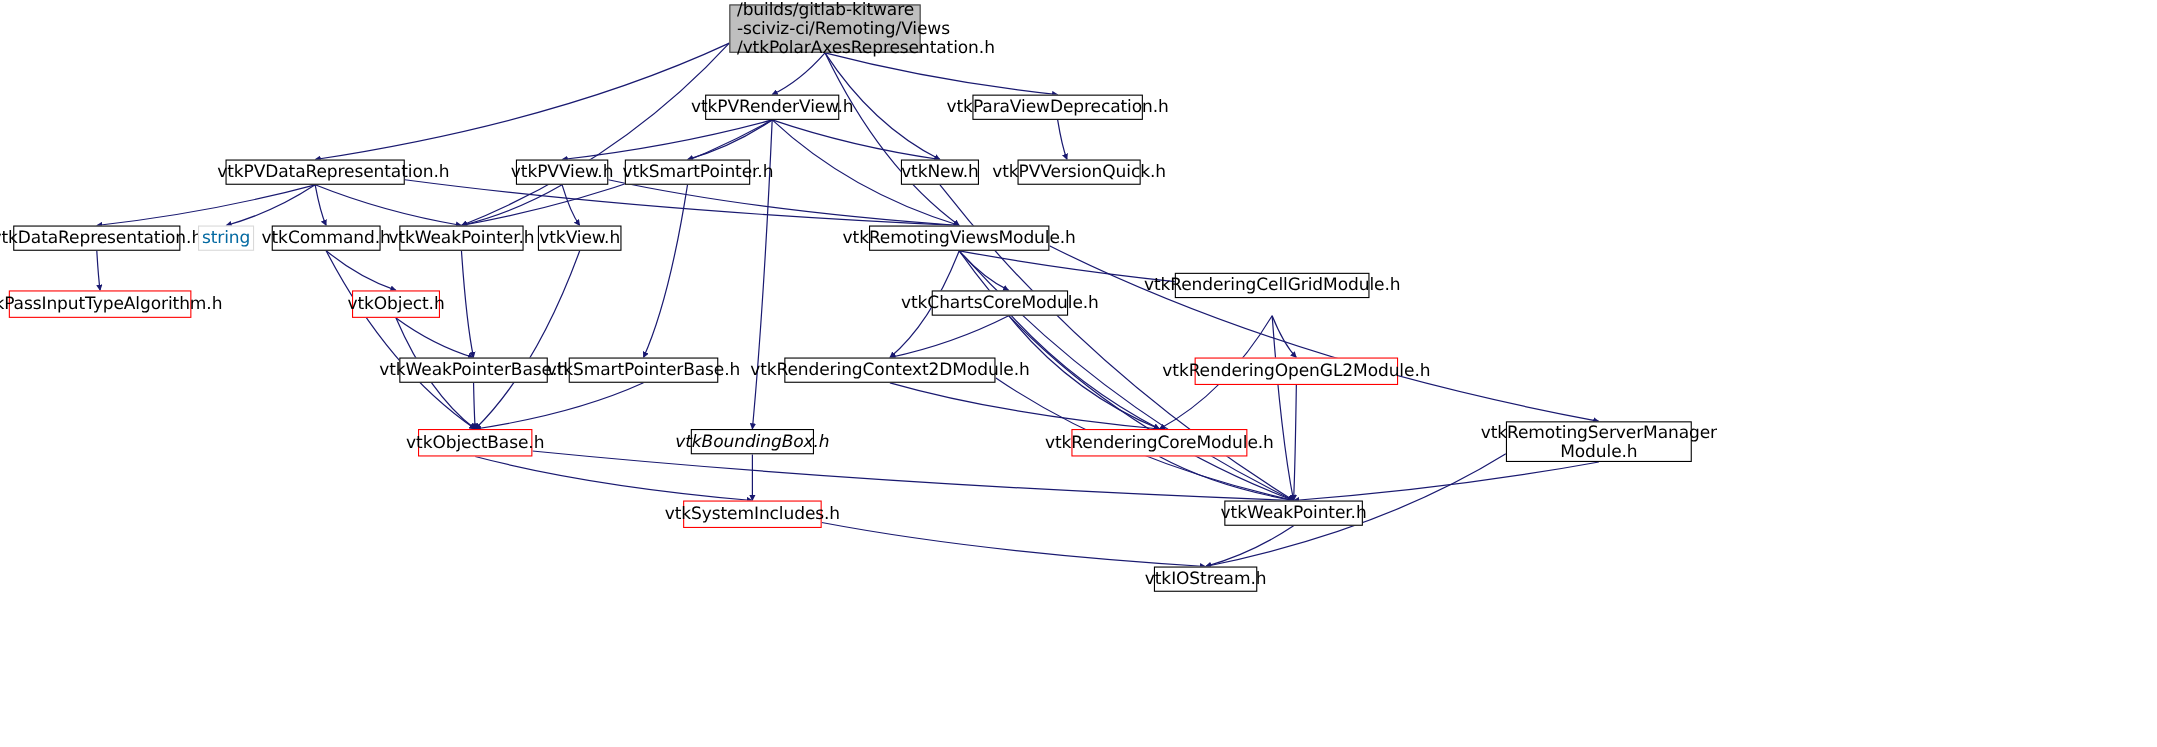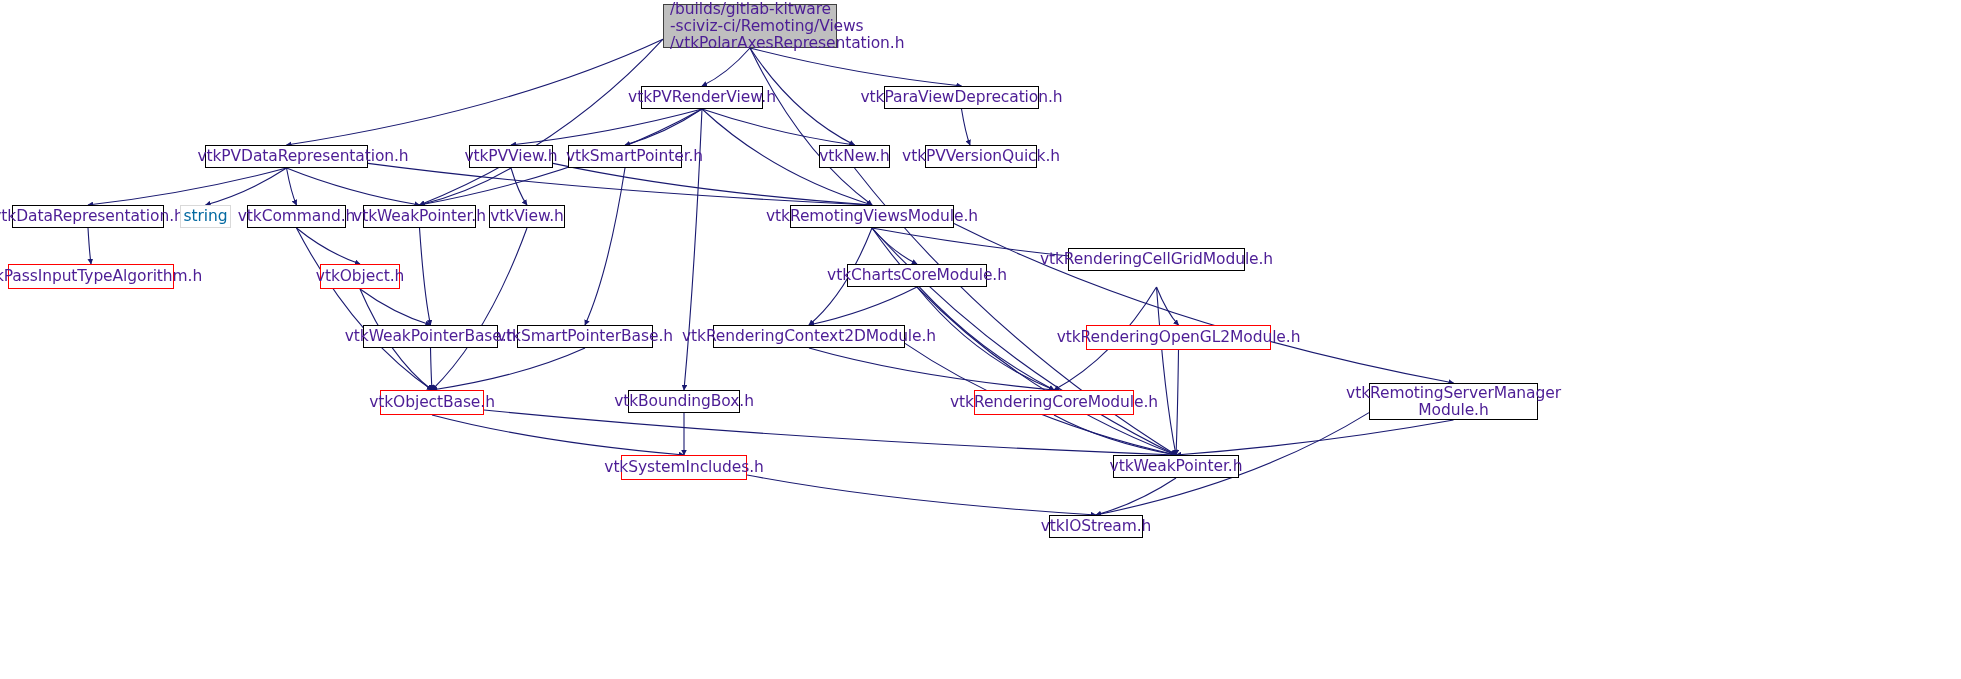--- a/index.html
+++ b/index.html
@@ -28,21 +28,21 @@
   }
   .node {
     position: absolute;
     box-sizing: border-box;
     display: flex;
     align-items: center;
     justify-content: center;
     text-align: center;
     background: #ffffff;
     border: 1px solid #000000;
-    color: #4c1d95;
+    color: #000000;
     font-size: 15.5px;
     line-height: 17px;
     white-space: pre-line;
     letter-spacing: -0.1px;
   }
   .node.root {
     background: #bfbfbf;
     border: 1px solid #404040;
     padding: 3px 6px;
     justify-content: flex-start;
@@ -136,28 +136,28 @@
       <div class="node" style="left: 819px; top: 145px; width: 71px; height: 23px;">vtkNew.h</div>
       <div class="node" style="left: 905px; top: 145px; width: 112px; height: 23px; margin-left: 20px;">vtkPVVersionQuick.h</div>
       <div class="node" style="left: 12px; top: 205px; width: 152px; height: 23px;">vtkDataRepresentation.h</div>
       <div class="node grey-text" style="left: 180px; top: 205px; width: 51px; height: 23px;">string</div>
       <div class="node" style="left: 247px; top: 205px; width: 99px; height: 23px;">vtkCommand.h</div>
       <div class="node" style="left: 363px; top: 205px; width: 113px; height: 23px;">vtkWeakPointer.h</div>
       <div class="node" style="left: 489px; top: 205px; width: 76px; height: 23px;">vtkView.h</div>
       <div class="node" style="left: 790px; top: 205px; width: 164px; height: 23px;">vtkRemotingViewsModule.h</div>
       <div class="node red" style="left: 8px; top: 264px; width: 166px; height: 25px;">vtkPassInputTypeAlgorithm.h</div>
       <div class="node red" style="left: 320px; top: 264px; width: 80px; height: 25px;">vtkObject.h</div>
-      <div class="node" style="left: 847px; top: 264px; width: 140px; height: 23px;">vtkChartsCoreModule.h</div>
+      <div class="node" style="left: 847px; top: 264px; width: 124px; height: 23px;">vtkChartsCoreModule.h</div>
       <div class="node" style="left: 1068px; top: 248px; width: 177px; height: 23px;">vtkRenderingCellGridModule.h</div>
       <div class="node" style="left: 363px; top: 325px; width: 135px; height: 23px;">vtkWeakPointerBase.h</div>
       <div class="node" style="left: 517px; top: 325px; width: 136px; height: 23px;">vtkSmartPointerBase.h</div>
       <div class="node" style="left: 713px; top: 325px; width: 192px; height: 23px;">vtkRenderingContext2DModule.h</div>
       <div class="node red" style="left: 1086px; top: 325px; width: 185px; height: 25px;">vtkRenderingOpenGL2Module.h</div>
       <div class="node red" style="left: 380px; top: 390px; width: 104px; height: 25px;">vtkObjectBase.h</div>
-      <div class="node" style="left: 628px; top: 390px; width: 112px; height: 23px;">vtkBoundingBox.h</div>
+      <div class="node" style="left: 628px; top: 390px; width: 112px; height: 23px; font-style: italic;">vtkBoundingBox.h</div>
       <div class="node red" style="left: 974px; top: 390px; width: 160px; height: 25px;">vtkRenderingCoreModule.h</div>
       <div class="node" style="left: 1369px; top: 383px; width: 169px; height: 37px;">vtkRemotingServerManager
 Module.h</div>
       <div class="node red" style="left: 621px; top: 455px; width: 126px; height: 25px;">vtkSystemIncludes.h</div>
       <div class="node" style="left: 1113px; top: 455px; width: 126px; height: 23px;">vtkWeakPointer.h</div>
       <div class="node" style="left: 1049px; top: 515px; width: 94px; height: 23px;">vtkIOStream.h</div>
     </div>
 </div>
 
 </body></html>

